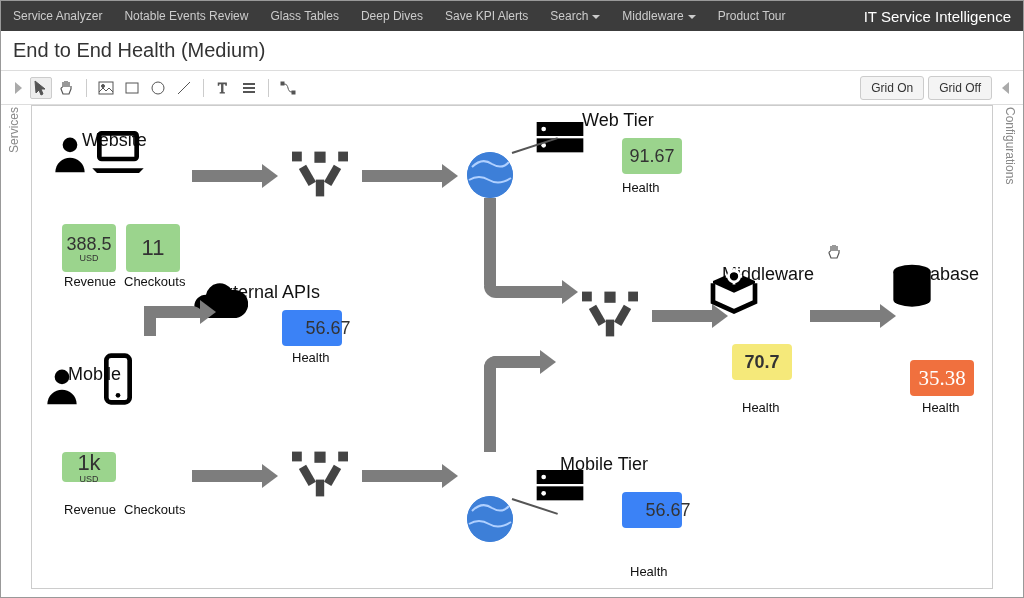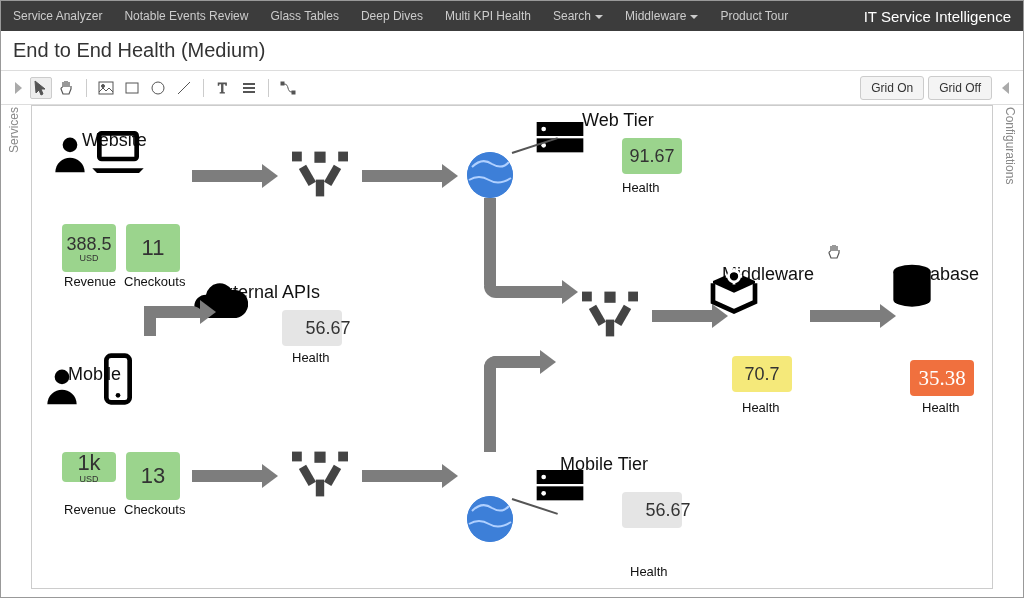--- a/index.html
+++ b/index.html
@@ -27,42 +27,42 @@
 .sidetab.left { left: 4px; transform: rotate(180deg); }
 .sidetab.right { right: 4px; }
 .canvas { position: absolute; top: 104px; left: 30px; right: 30px; bottom: 8px; border: 1px solid #ccc; background: #fff; overflow: hidden; }
 .canvas * { position: absolute; }
 .lbl { font-size: 18px; color: #111; font-weight: 500; }
 .sublbl { font-size: 13px; color: #111; }
 .kpi { border-radius: 4px; display: flex; flex-direction: column; align-items: center; justify-content: center; color: #333; padding: 4px 8px; min-width: 50px; }
 .kpi .val { font-size: 22px; }
 .kpi .unit { font-size: 9px; margin-top: -2px; }
 .kpi.green { background: #9bd48d; }
-.kpi.orange { background: #e5e5e5; padding-left: 40px; }
+.kpi.orange { background: #3b82f6; padding-left: 40px; }
 .kpi.yellow { background: #f5e97a; }
 .kpi.red { background: #f0703e; color: #fff; }
 .icon-box { display: flex; align-items: center; justify-content: center; }
 .arrow { background: #7d7d7d; height: 12px; }
 .arrow::after { content: ""; position: absolute; right: -16px; top: -6px; width: 0; height: 0; border-top: 12px solid transparent; border-bottom: 12px solid transparent; border-left: 16px solid #7d7d7d; }
 .globe { width: 46px; height: 46px; border-radius: 50%; background: #3d7fd8; position: relative; overflow: hidden; }
 svg.service-icon { width: 56px; height: 56px; }
 svg.service-icon-sm { width: 44px; height: 44px; }
 .distrib svg { width: 56px; height: 56px; }
 .elbow-h { background: #7d7d7d; height: 12px; border-radius: 0 12px 0 0; }
 .elbow-v { background: #7d7d7d; width: 12px; }
 </style>
 </head>
 <body>
 
 <div class="topbar">
   <span class="nav-item">Service Analyzer</span>
   <span class="nav-item">Notable Events Review</span>
   <span class="nav-item">Glass Tables</span>
   <span class="nav-item">Deep Dives</span>
-  <span class="nav-item">Multi KPI Health</span>
+  <span class="nav-item">Save KPI Alerts</span>
   <span class="nav-item dd">Search</span>
   <span class="nav-item dd">Middleware</span>
   <span class="nav-item">Product Tour</span>
   <span class="app-title">IT Service Intelligence</span>
 </div>
 
 <div class="subbar">
   <h1>End to End Health (Medium)</h1>
 </div>
 
@@ -225,23 +225,20 @@
     <svg class="service-icon" viewBox="0 0 24 24">
         <rect x="7" y="2" width="10" height="20" rx="2" fill="none" stroke="#000" stroke-width="2"></rect>
         <circle cx="12" cy="19" r="1" fill="#000"></circle>
       </svg>
   </div>
   <div class="kpi green" style="left:30px; top:346px; width:54px; height:30px;">
     <span class="val" style="position:static">1k</span>
     <span class="unit" style="position:static">USD</span>
   </div>
   <div class="sublbl" style="left:32px; top:396px;">Revenue</div>
-  <div class="kpi green" style="left:94px; top:346px; width:54px; height:48px;">
-    <span class="val" style="position:static">13</span>
-  </div>
   <div class="sublbl" style="left:92px; top:396px;">Checkouts</div>
 
   <div class="arrow" style="left:160px; top:364px; width:70px;"></div>
   <div class="distrib" style="left:260px; top:340px;">
     <svg viewBox="0 0 40 40">
         <rect x="17" y="24" width="6" height="12" fill="#444"></rect>
         <rect x="8" y="14" width="6" height="14" transform="rotate(-30 11 21)" fill="#444"></rect>
         <rect x="26" y="14" width="6" height="14" transform="rotate(30 29 21)" fill="#444"></rect>
         <rect x="16" y="4" width="8" height="8" fill="#444"></rect>
         <rect x="0" y="4" width="7" height="7" fill="#444"></rect>
@@ -280,21 +277,21 @@
         <path d="M3 10 v8 l9 4 9-4 v-8" fill="none" stroke="#000" stroke-width="2"></path>
         <circle cx="12" cy="7" r="2.4" fill="none" stroke="#fff" stroke-width="1.2"></circle>
         <g stroke="#fff" stroke-width="1.2">
           <line x1="12" y1="3.5" x2="12" y2="5"></line>
           <line x1="12" y1="9" x2="12" y2="10.5"></line>
           <line x1="8.5" y1="7" x2="10" y2="7"></line>
           <line x1="14" y1="7" x2="15.5" y2="7"></line>
         </g>
       </svg>
   </div>
-  <div class="kpi yellow" style="left:700px; top:250px; width:60px; height:36px;">
+  <div class="kpi yellow" style="left:700px; top:238px; width:60px; height:36px;font-weight:bold;">
     <span class="val" style="position:static;font-size:18px;">70.7</span>
   </div>
   <div class="sublbl" style="left:710px; top:294px;">Health</div>
 
   <div style="left:795px; top:138px;">
     <svg width="16" height="16" viewBox="0 0 16 16">
         <path d="M4 2v5M6 1v6M8 1v6M10 2v5 M4 7 c-1 0 -2 1 -2 2 l2 5 h6 l2-5 v-3" fill="none" stroke="#555" stroke-width="1.2"></path>
       </svg>
   </div>
 

